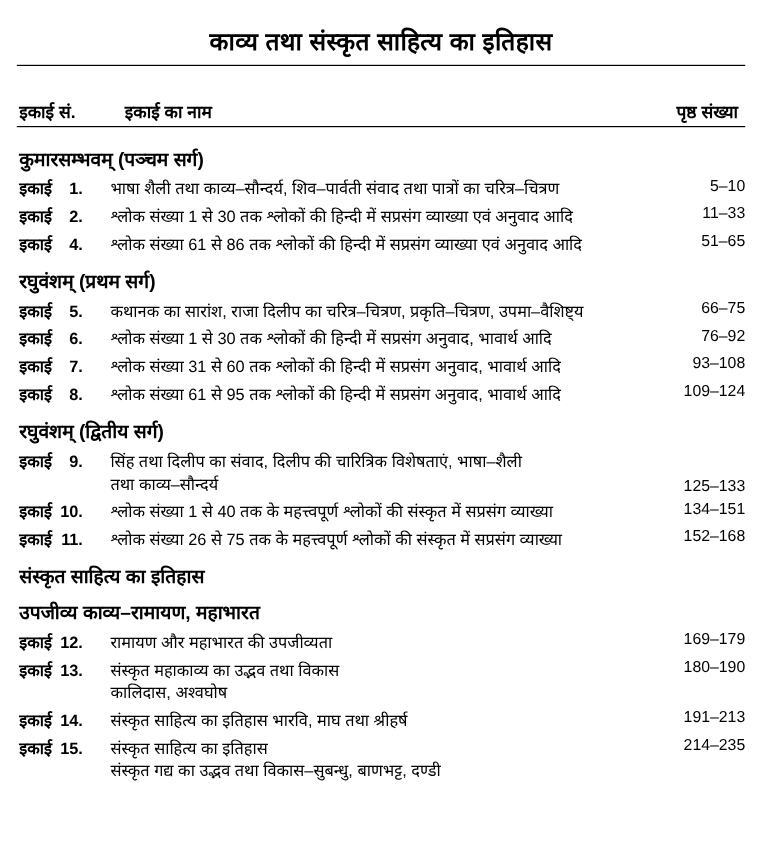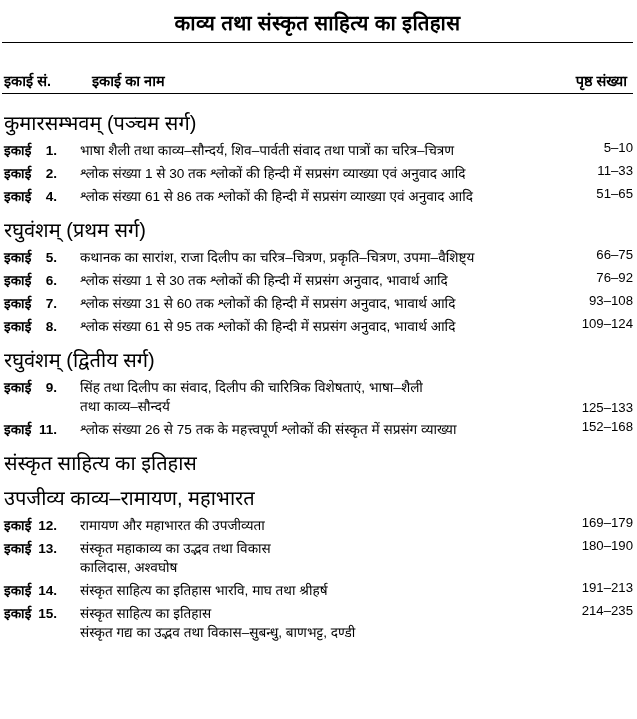--- a/index.html
+++ b/index.html
@@ -11,21 +11,21 @@
     width: 637px;
     height: 719px;
     font-family: "Liberation Sans", sans-serif;
     color: #000000;
     overflow: hidden;
   }
   .page {
     position: relative;
     width: 635px;
     height: 719px;
-    padding: 0;
+    padding: 12px;
     box-sizing: border-box;
   }
   .title {
     font-size: 20.5px;
     font-weight: bold;
     text-align: center;
     padding: 8px 0 6px 0;
     letter-spacing: 0.3px;
   }
   .hr-top {
@@ -53,22 +53,22 @@
   .colhead .ch-name {
     flex: 1 1 auto;
     margin-left: 16px;
   }
   .colhead .ch-page {
     flex: 0 0 auto;
     text-align: center;
     padding-right: 2px;
   }
   .section {
-    font-size: 20px;
-    font-weight: normal;
+    font-size: 16px;
+    font-weight: bold;
     padding: 9px 0 2px 4px;
   }
   .section.tight {
     padding-top: 6px;
   }
   .row {
     display: flex;
     align-items: flex-start;
     padding: 2px 0 2px 4px;
     font-size: 13.6px;
@@ -195,20 +195,28 @@
       <span>इकाई</span>
       <span class="r-num">9.</span>
     </span>
     <span class="r-desc">
       <span>सिंह तथा दिलीप का संवाद, दिलीप की चारित्रिक विशेषताएं, भाषा–शैली</span>
       <span class="r-line2">तथा काव्य–सौन्दर्य</span>
     </span>
     <span class="r-page">125–133</span>
   </div>
 
+  <div class="row">
+    <span class="r-unit">
+      <span>इकाई</span>
+      <span class="r-num">10.</span>
+    </span>
+    <span class="r-desc">श्लोक संख्या 1 से 40 तक के महत्त्वपूर्ण श्लोकों की संस्कृत में सप्रसंग व्याख्या</span>
+    <span class="r-page">134–151</span>
+  </div>
 
   <div class="row">
     <span class="r-unit">
       <span>इकाई</span>
       <span class="r-num">11.</span>
     </span>
     <span class="r-desc">श्लोक संख्या 26 से 75 तक के महत्त्वपूर्ण श्लोकों की संस्कृत में सप्रसंग व्याख्या</span>
     <span class="r-page">152–168</span>
   </div>
 

